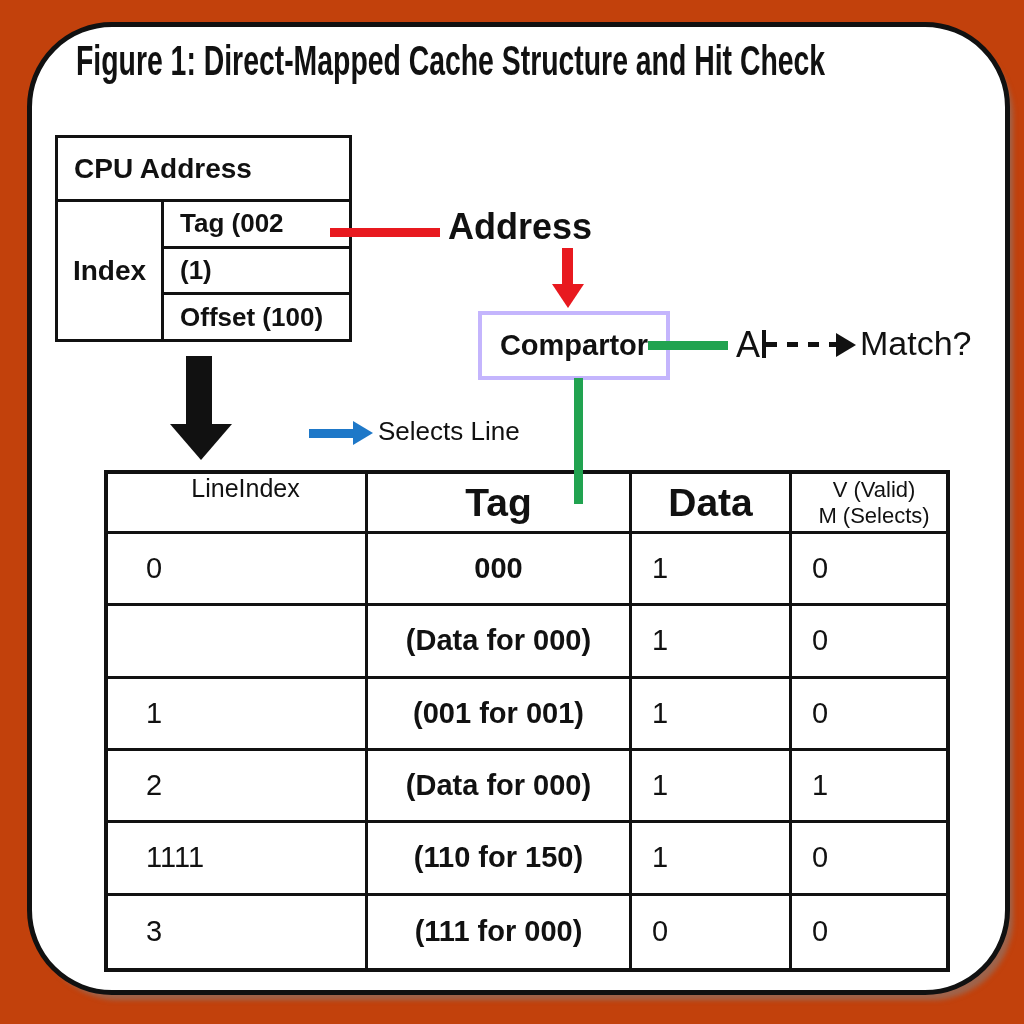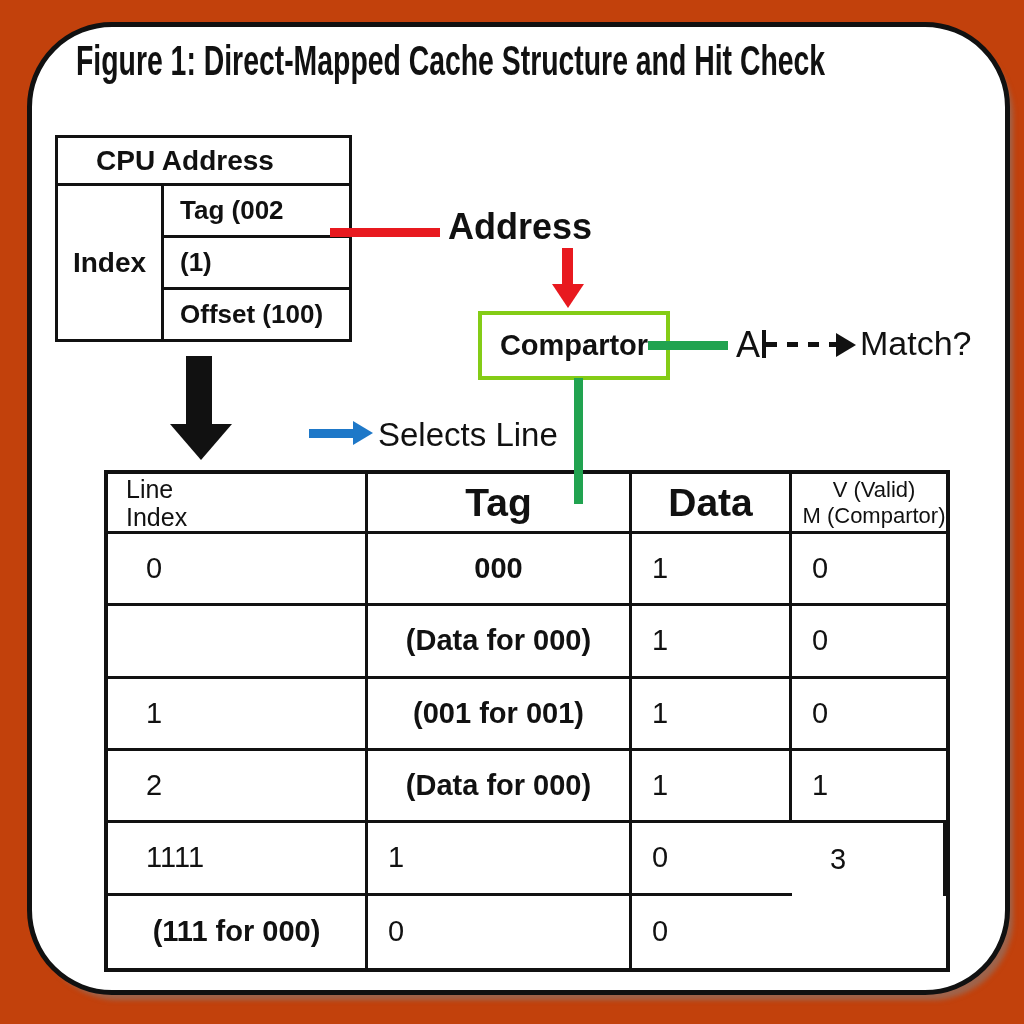--- a/index.html
+++ b/index.html
@@ -40,25 +40,25 @@
     position: absolute;
     left: 55px; top: 135px;
     width: 297px; height: 207px;
     border: 3px solid #111;
     background: #fff;
     z-index: 2;
     display: flex;
     flex-direction: column;
   }
   .cpu-header {
-    height: 48px;
+    height: 64px;
     border-bottom: 3px solid #111;
     font-size: 28px; font-weight: bold;
     display: flex; align-items: center;
-    padding-left: 38px;
+    padding-left: 16px;
   }
   .cpu-body { flex: 1; display: flex; }
   .cpu-index {
     width: 106px;
     border-right: 3px solid #111;
     font-size: 28px; font-weight: bold;
     display: flex; align-items: center; justify-content: center;
   }
   .cpu-fields { flex: 1; display: flex; flex-direction: column; }
   .cpu-field {
@@ -98,21 +98,21 @@
     border-left: 16px solid transparent;
     border-right: 16px solid transparent;
     border-top: 24px solid #e8191f;
     z-index: 3;
   }
 
   .comparator {
     position: absolute;
     left: 478px; top: 311px;
     width: 192px; height: 69px;
-    border: 4px solid #84cc16;
+    border: 4px solid #c4b5fd;
     background: #fff;
     display: flex; align-items: center; justify-content: center;
     font-size: 29px; font-weight: bold;
     z-index: 2;
   }
 
   .green-hline {
     position: absolute;
     left: 648px; top: 341px;
     width: 80px; height: 9px;
@@ -192,21 +192,21 @@
     left: 353px; top: 421px;
     width: 0; height: 0;
     border-left: 20px solid #1e78c8;
     border-top: 12px solid transparent;
     border-bottom: 12px solid transparent;
     z-index: 3;
   }
   .selects-label {
     position: absolute;
     left: 378px; top: 416px;
-    font-size: 33px;
+    font-size: 26px;
     z-index: 3;
   }
 
   
   .cache-table {
     position: absolute;
     left: 104px; top: 470px;
     width: 846px; height: 502px;
     border: 4px solid #111;
     background: #fff;
@@ -225,21 +225,21 @@
     overflow: hidden;
   }
   .cell.c4 { border-right: none; }
   .cell.lastrow { border-bottom: none; }
   .cell.c1 { padding-left: 38px; }
   .cell.c2 { justify-content: center; font-weight: bold; }
   .cell.c3 { padding-left: 20px; }
   .cell.c4 { padding-left: 20px; }
 
   .hdr.c1 {
-    flex-direction: column;
+    flex-direction: row;
     align-items: flex-start;
     justify-content: center;
     padding-left: 18px;
     font-size: 25px;
     line-height: 1.12;
   }
   .hdr.c2, .hdr.c3 {
     font-weight: bold;
     font-size: 39px;
     justify-content: center;
@@ -277,21 +277,21 @@
 
   <div class="cache-table">
     <div class="cell hdr c1">
       <span>Line</span>
       <span>Index</span>
     </div>
     <div class="cell hdr c2">Tag</div>
     <div class="cell hdr c3">Data</div>
     <div class="cell hdr c4">
       <span>V (Valid)</span>
-      <span>M (Compartor)</span>
+      <span>M (Selects)</span>
     </div>
 
     <div class="cell c1">0</div>
     <div class="cell c2">000</div>
     <div class="cell c3">1</div>
     <div class="cell c4">0</div>
 
     <div class="cell c1"></div>
     <div class="cell c2">(Data for 000)</div>
     <div class="cell c3">1</div>
@@ -301,20 +301,21 @@
     <div class="cell c2">(001 for 001)</div>
     <div class="cell c3">1</div>
     <div class="cell c4">0</div>
 
     <div class="cell c1">2</div>
     <div class="cell c2">(Data for 000)</div>
     <div class="cell c3">1</div>
     <div class="cell c4">1</div>
 
     <div class="cell c1">1111</div>
+    <div class="cell c2">(110 for 150)</div>
     <div class="cell c3">1</div>
     <div class="cell c4">0</div>
 
     <div class="cell c1 lastrow">3</div>
     <div class="cell c2 lastrow">(111 for 000)</div>
     <div class="cell c3 lastrow">0</div>
     <div class="cell c4 lastrow">0</div>
   </div>
 
   <div class="red-hline"></div>

